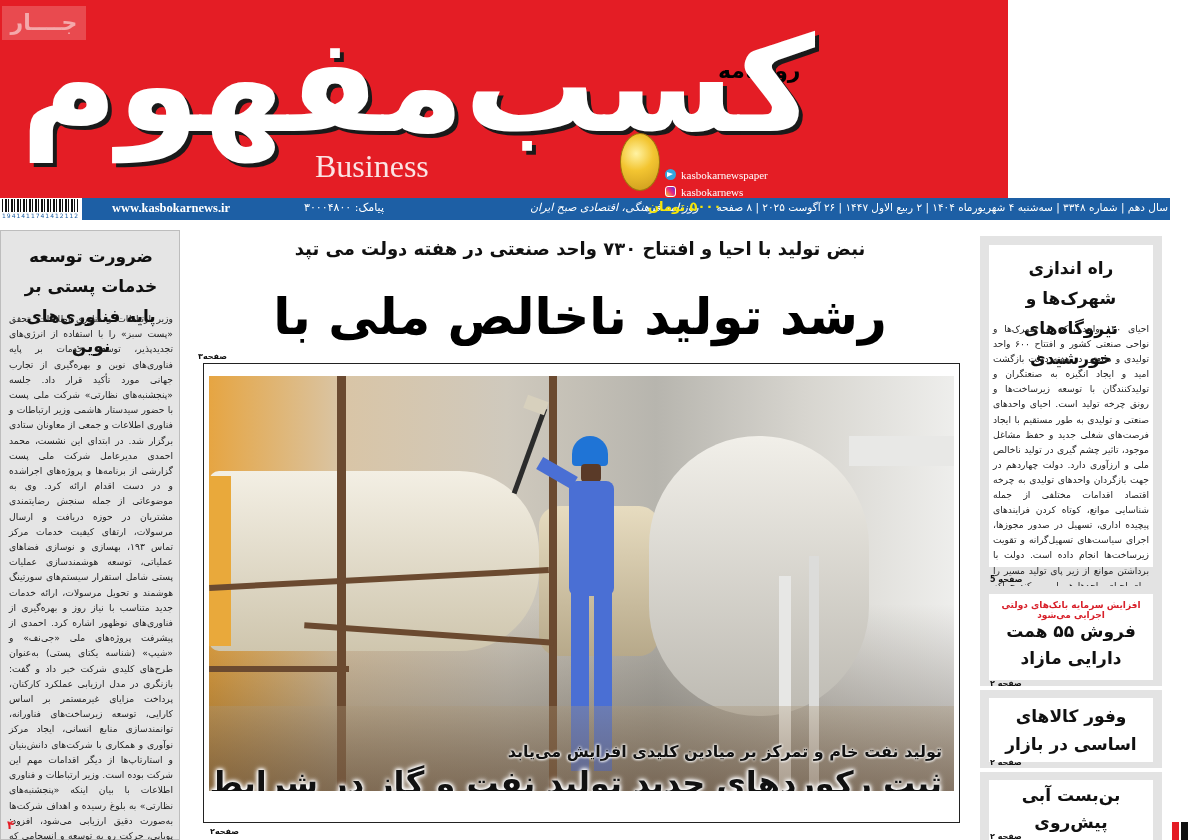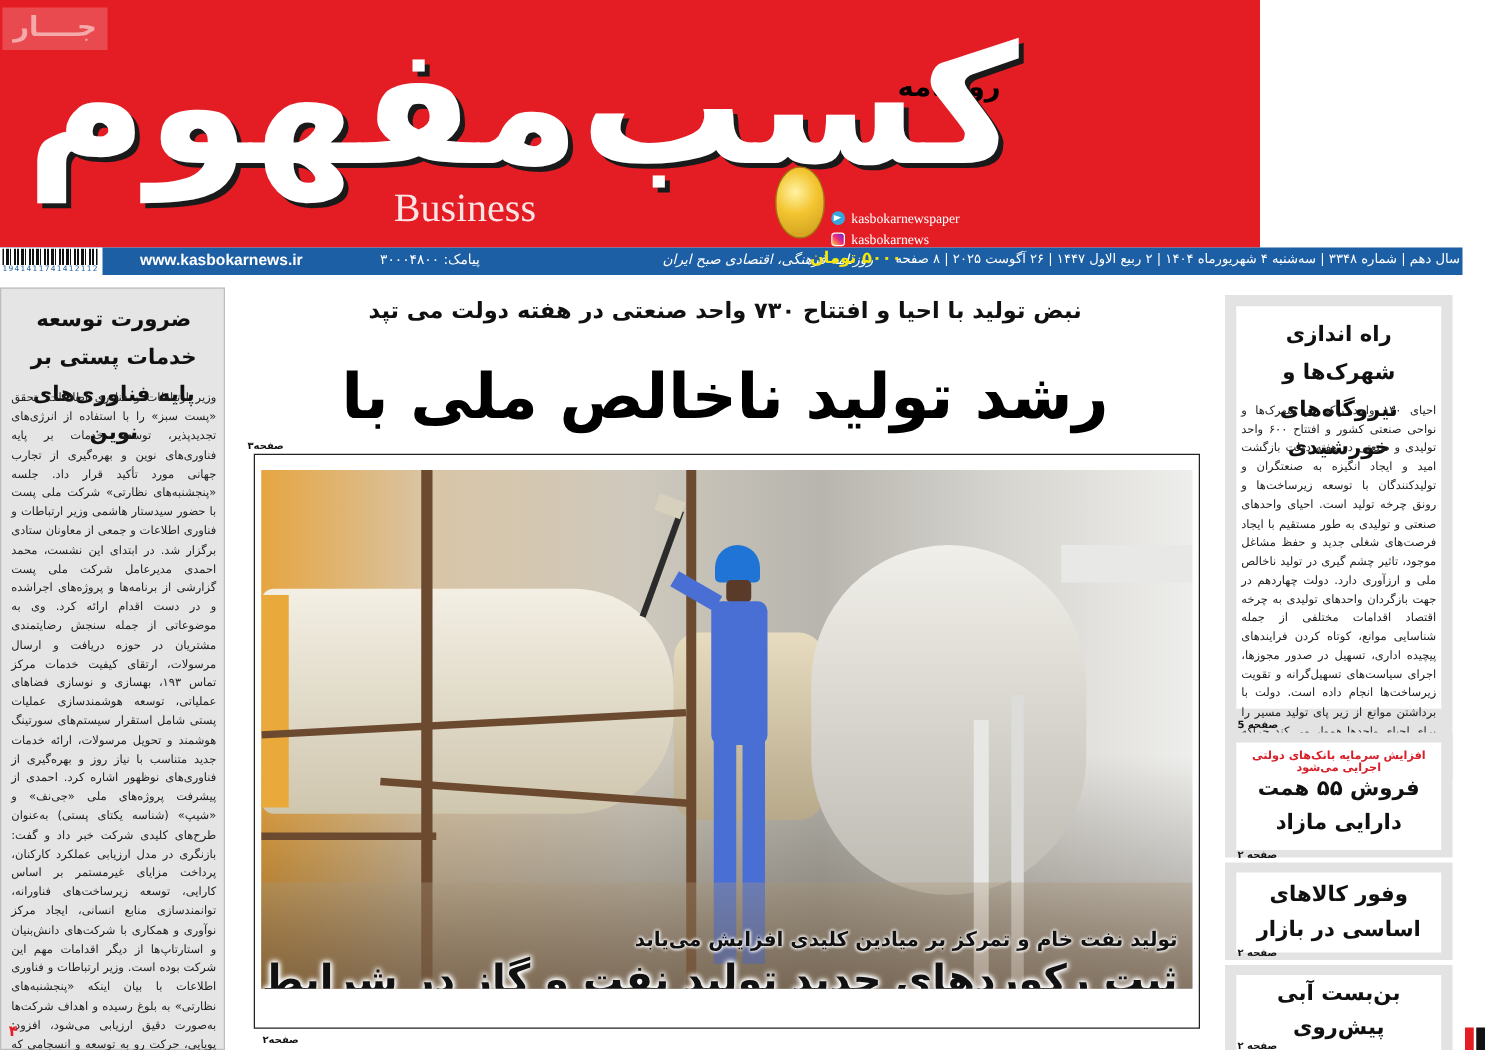--- a/index.html
+++ b/index.html
@@ -18,21 +18,21 @@
   .social .row { display: flex; align-items: center; height: 17px; gap: 5px; }
   .tg-icon { width: 11px; height: 11px; border-radius: 50%; background: #33a7de; display: inline-block; position: relative; }
   .tg-icon::after { content: ""; position: absolute; left: 2px; top: 3px; border-left: 6px solid #fff; border-top: 2px solid transparent; border-bottom: 3px solid transparent; }
   .ig-icon { width: 11px; height: 11px; border-radius: 3px; background: linear-gradient(45deg,#f9ce34,#ee2a7b,#6228d7); display: inline-block; border: 1px solid #ffffff; }
 
   
   .infobar { position: absolute; left: 0; top: 198px; width: 1170px; height: 22px; background: #1d5fa5; color: #ffffff; }
   .barcode { position: absolute; left: 0; top: 198px; width: 82px; height: 22px; background: #ffffff; }
   .barcode .bars { position: absolute; left: 2px; top: 1px; width: 76px; height: 13px; background: repeating-linear-gradient(90deg, #111 0 1px, #fff 1px 3px, #111 3px 5px, #fff 5px 6px); }
   .barcode .digits { position: absolute; left: 2px; top: 14px; font-size: 6px; color: #1d5fa5; letter-spacing: 1px; }
-  .ib-url { position: absolute; left: 112px; top: 3px; font-family: Liberation Sans, sans-serif; font-weight: bold; font-size: 12.5px; }
+  .ib-url { position: absolute; left: 112px; top: 3px; font-family: Liberation Serif, serif; font-weight: bold; font-size: 12.5px; }
   .ib-sms { position: absolute; left: 304px; top: 3px; font-size: 11px; direction: rtl; }
   .ib-slogan { position: absolute; left: 530px; top: 3px; font-size: 11px; font-style: italic; direction: rtl; }
   .ib-price { position: absolute; left: 648px; top: 1px; font-size: 13px; font-weight: bold; color: #f5e50a; direction: rtl; }
   .ib-meta { position: absolute; left: 748px; top: 3px; width: 420px; font-size: 10.5px; direction: rtl; text-align: right; white-space: nowrap; }
 
   
   .col-box { position: absolute; background: #e3e3e3; }
   .col-inner { position: absolute; background: #ffffff; }
   .page-ref { position: absolute; font-size: 8px; font-weight: bold; color: #111; direction: rtl; }
 

